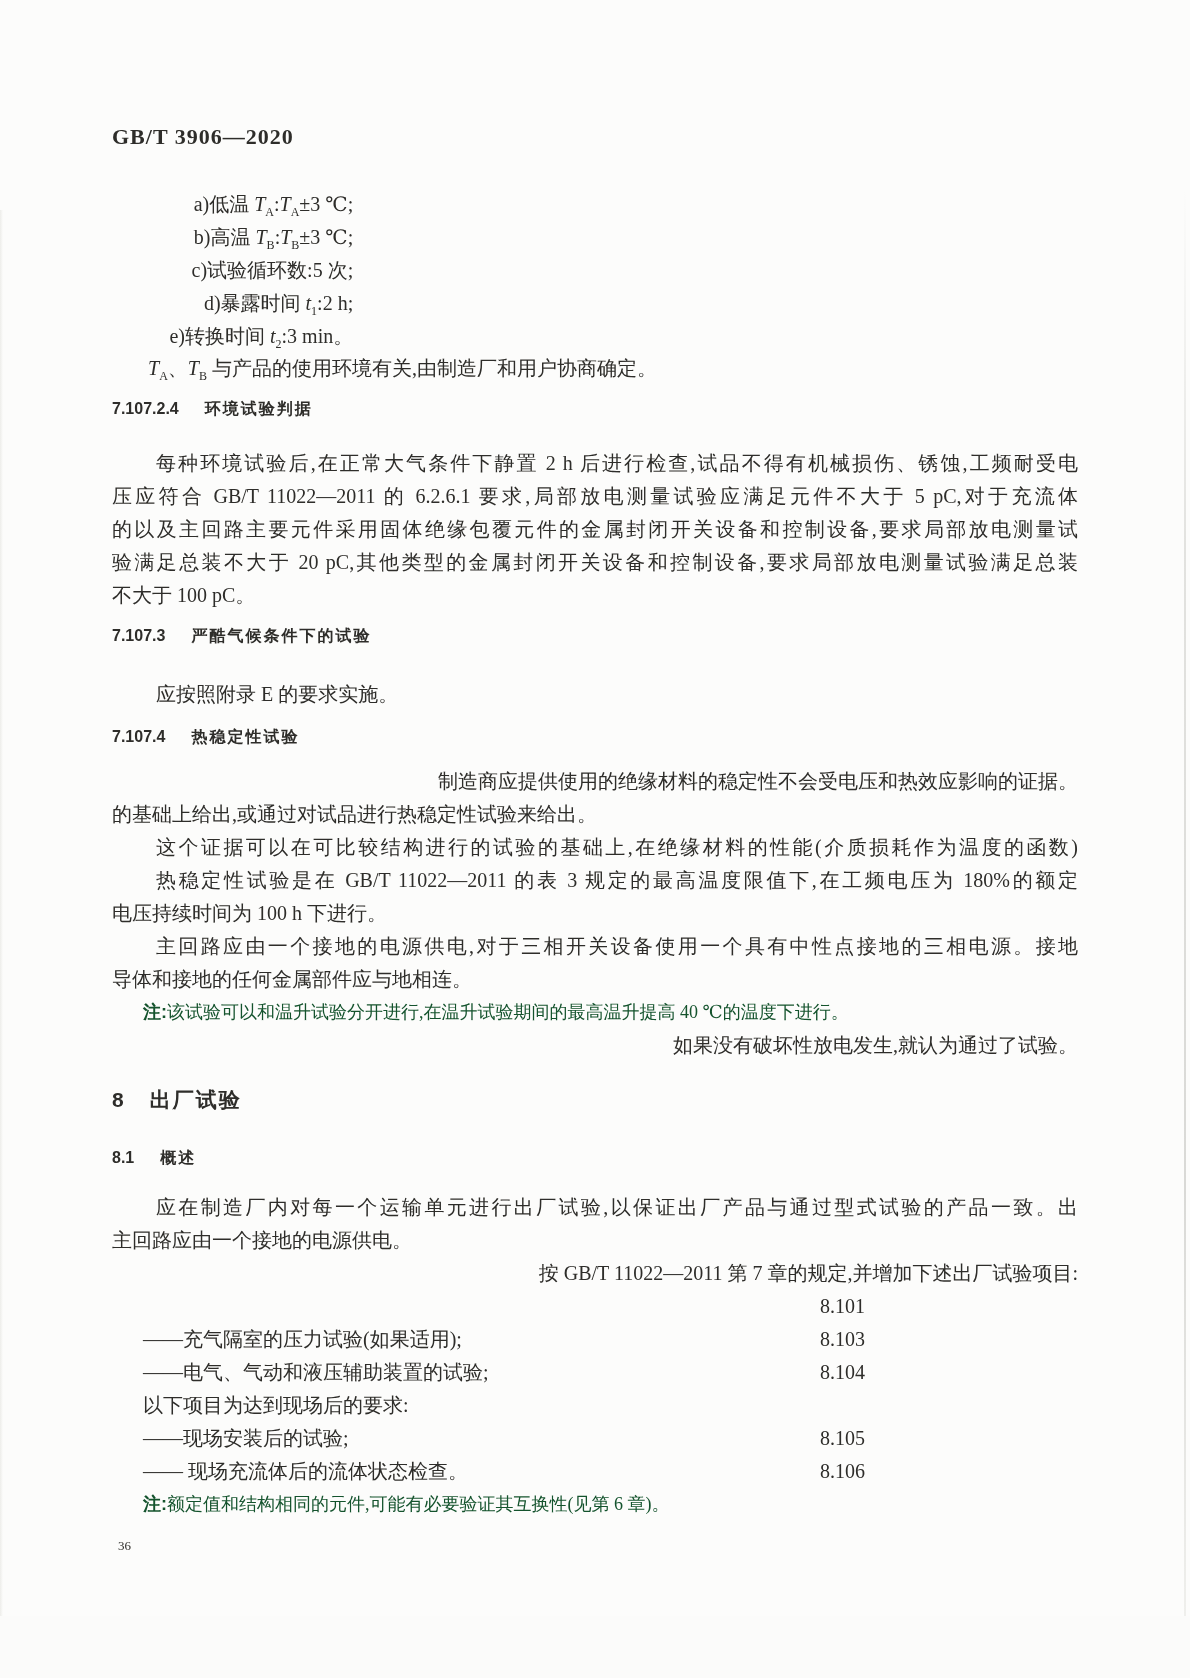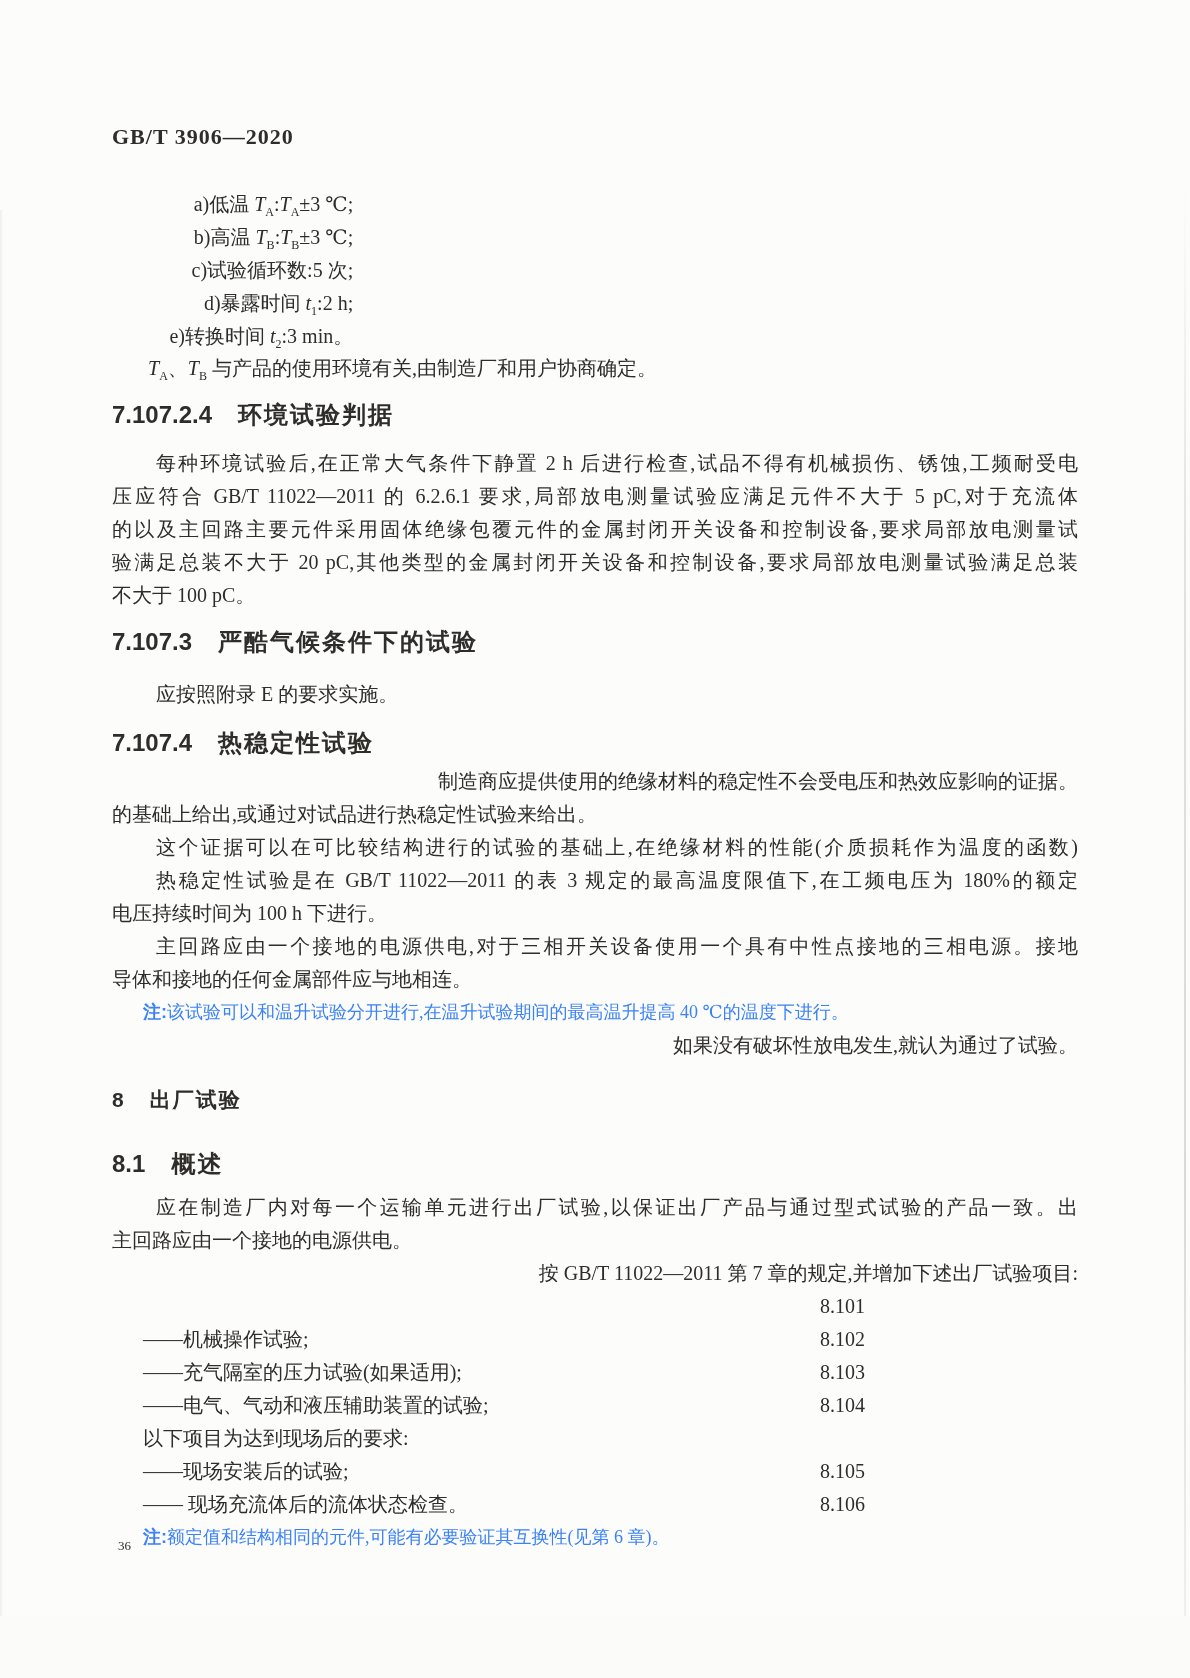--- a/index.html
+++ b/index.html
@@ -11,32 +11,32 @@
     color:#2e2d2a;
     overflow:hidden;
   }
   
   .edge-right{position:absolute;top:190px;bottom:0;right:4px;width:2px;
     background:linear-gradient(#fcfcfb,#e2e2df 25%,#d9d9d6 70%,#efefec);}
   .edge-left{position:absolute;top:210px;bottom:0;left:0;width:3px;
     background:linear-gradient(90deg,#ededea,#fcfcfb);}
   .abs{position:absolute;}
   .hdr{font-weight:bold;font-size:22px;letter-spacing:1px;white-space:nowrap;}
-  .h{font-weight:bold;font-size:24px;white-space:nowrap;}
+  .h{font-weight:bold;font-size:16px;white-space:nowrap;}
   .h .num{font-family:"Liberation Sans","DejaVu Sans",sans-serif;}
   .h .ttl{font-family:"Liberation Sans","DejaVu Sans",sans-serif;margin-left:26px;letter-spacing:2px;}
   .line{font-size:20px;line-height:33px;height:33px;white-space:nowrap;}
   .blk{width:966px;}
   .j{text-align:justify;text-align-last:justify;}
   .ind{text-indent:44px;text-align:right;}
   .li{font-size:20px;line-height:33px;height:33px;white-space:nowrap;}
   .mk{display:inline-block;width:42px;}
   .var{font-style:italic;font-family:"Liberation Serif",serif;}
   sub{font-size:12px;line-height:0;}
-  .note{font-size:18px;color:#3b82f6;}
+  .note{font-size:18px;color:#14532d;}
   .note .nlabel{font-weight:bold;font-family:"Liberation Sans","DejaVu Sans",sans-serif;}
   .item{position:relative;margin-left:31px;}
   .item .ref{position:absolute;left:677px;top:0;}
   .nmargin{margin-left:31px;}
   .pgnum{font-size:13px;}
 </style>
 </head>
 <body>
 
 <div class="page">
@@ -92,21 +92,20 @@
   </div>
 
   <div class="abs h" style="left:112px;top:1148px;">
     <span class="num">8.1</span><span class="ttl">概述</span>
   </div>
   <div class="abs blk" style="left:112px;top:1191px;">
     <div class="line j ind">应在制造厂内对每一个运输单元进行出厂试验,以保证出厂产品与通过型式试验的产品一致。出</div>
     <div class="line">主回路应由一个接地的电源供电。</div>
     <div class="line ind">按 GB/T 11022—2011 第 7 章的规定,并增加下述出厂试验项目:</div>
     <div class="line item"><span class="ref">8.101</span></div>
-    <div class="line item"><span>——机械操作试验;</span><span class="ref">8.102</span></div>
     <div class="line item"><span>——充气隔室的压力试验(如果适用);</span><span class="ref">8.103</span></div>
     <div class="line item"><span>——电气、气动和液压辅助装置的试验;</span><span class="ref">8.104</span></div>
     <div class="line item"><span>以下项目为达到现场后的要求:</span><span class="ref"></span></div>
     <div class="line item"><span>——现场安装后的试验;</span><span class="ref">8.105</span></div>
     <div class="line item"><span>—— 现场充流体后的流体状态检查。</span><span class="ref">8.106</span></div>
     <div class="line note nmargin"><span class="nlabel">注:</span><span>额定值和结构相同的元件,可能有必要验证其互换性(见第 6 章)。</span></div>
   </div>
 
   <div class="abs pgnum" style="left:118px;top:1538px;">36</div>
 

